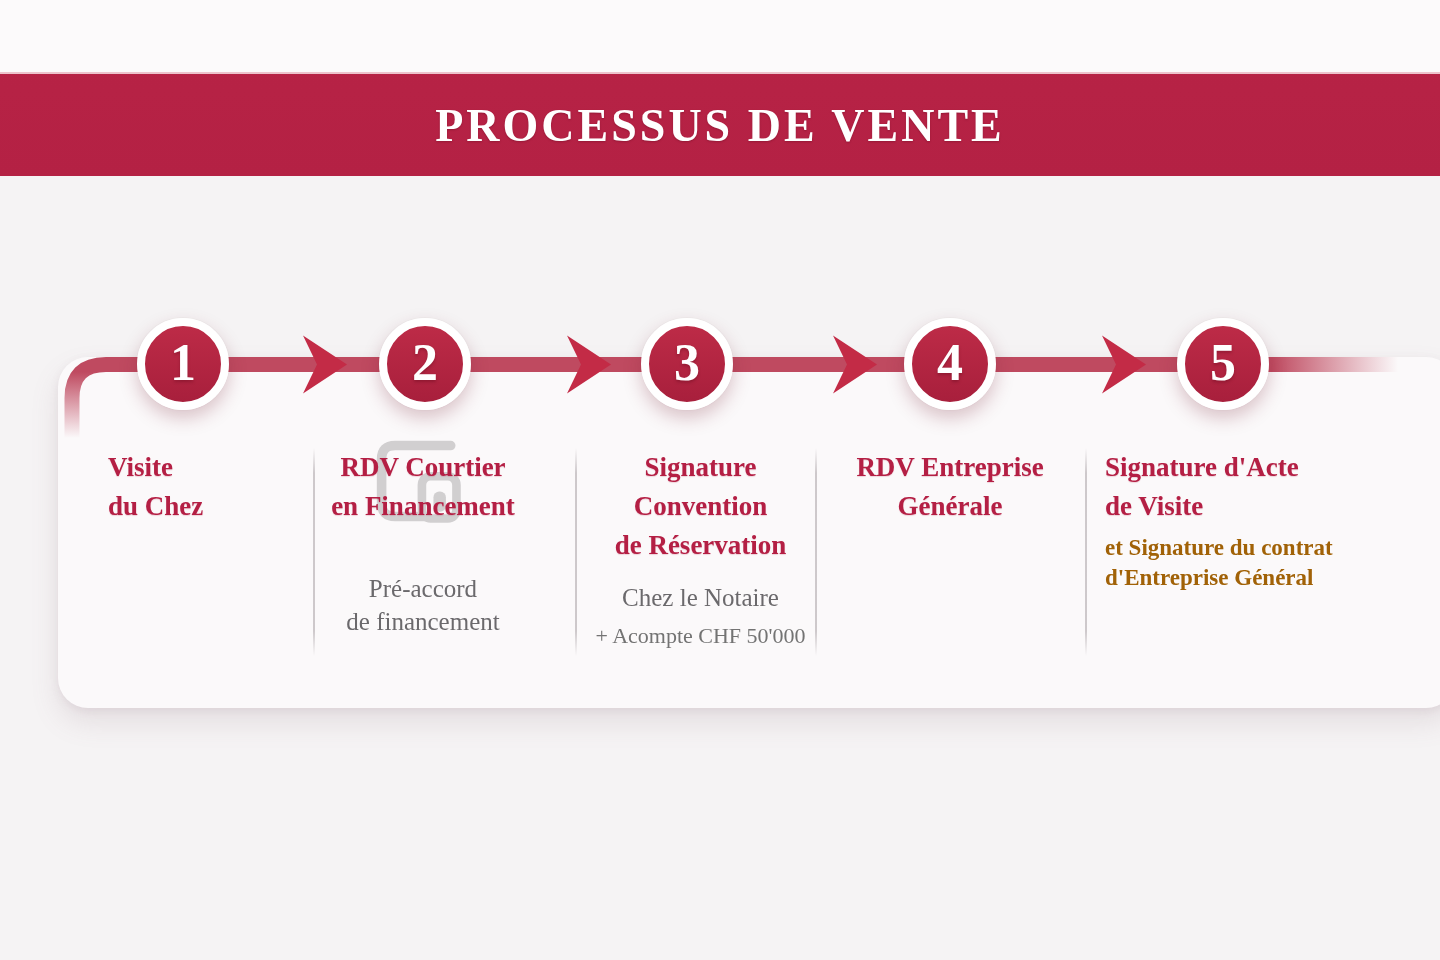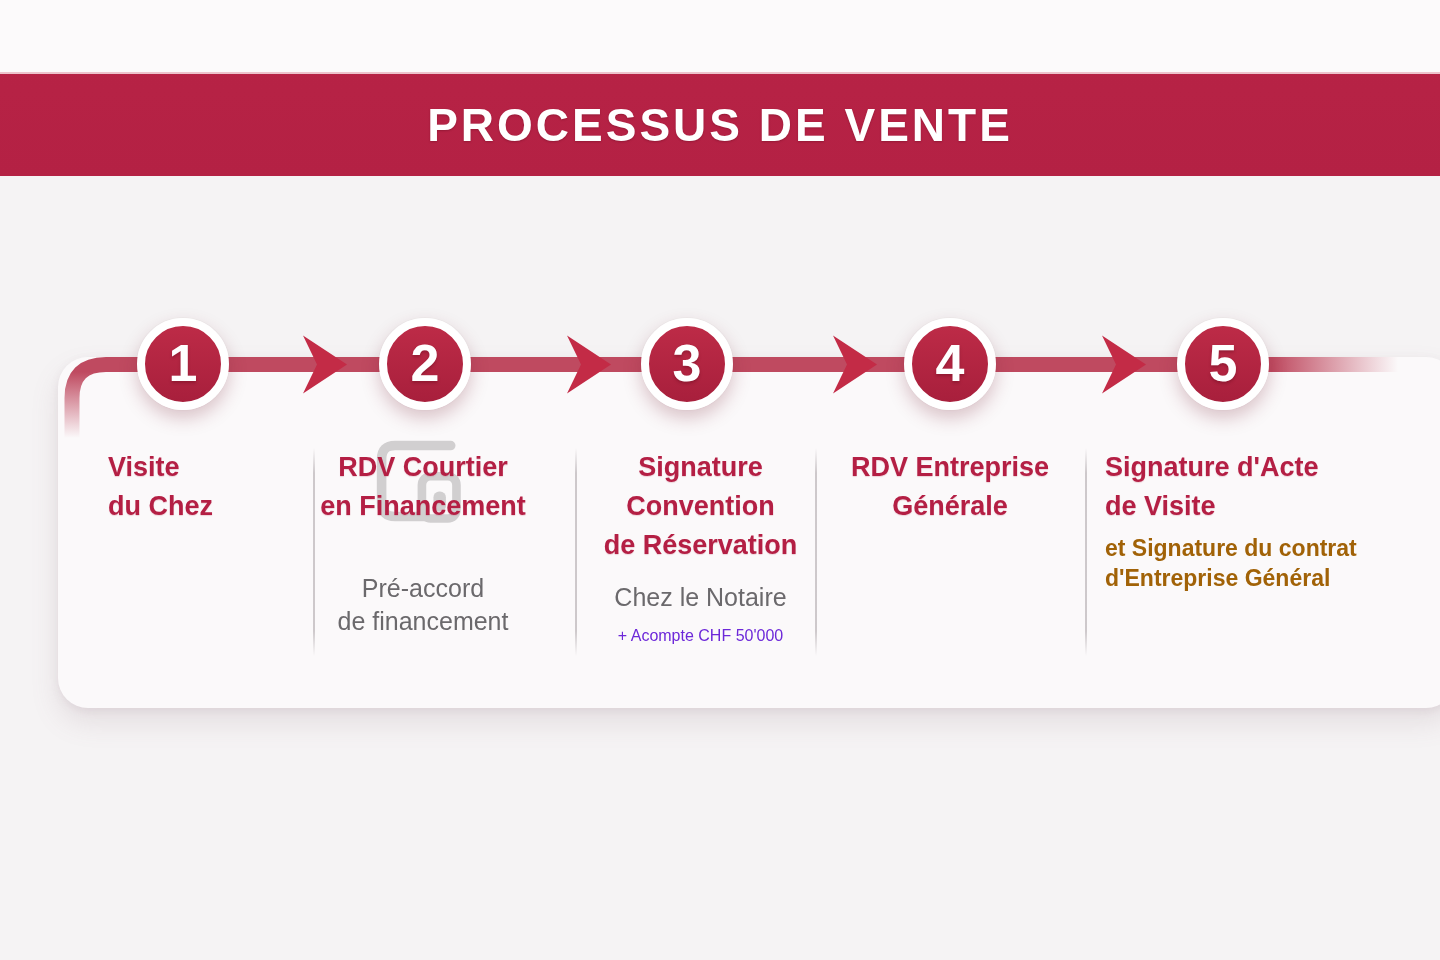--- a/index.html
+++ b/index.html
@@ -1,19 +1,19 @@
 <!DOCTYPE html>
 <html><head>
 <meta charset="utf-8">
 <style>
   html,body{margin:0;padding:0;background:#e8e6e7;}
   .page{
     position:relative;width:1440px;height:960px;overflow:hidden;
     background:#f5f3f4;
-    font-family:Liberation Sans, sans-serif;
+    font-family:Liberation Serif, serif;
   }
   .top-strip{
     position:absolute;left:0;top:0;width:1440px;height:72px;
     background:#fcfafb;
   }
   .banner{
     position:absolute;left:0;top:72px;width:1440px;height:104px;
     background:linear-gradient(180deg,#b8234698 0%,#b42144 100%);
     background-color:#b42144;
     border-top:2px solid #edc3cc;
@@ -47,21 +47,21 @@
     position:absolute;top:448px;height:208px;width:2px;
     background:linear-gradient(180deg,rgba(190,184,187,.0),rgba(190,184,187,.75) 12%,rgba(190,184,187,.75) 88%,rgba(190,184,187,0));
   }
   .watermark{position:absolute;left:372px;top:434px;width:96px;height:96px;opacity:.38;}
   .step-text{position:absolute;top:448px;}
   .step-title{
     color:#b41f44;font-size:27px;font-weight:700;line-height:39px;
     text-shadow:0 1px 1px rgba(180,31,68,.18);
   }
   .step-detail{color:#6b696c;font-size:25px;font-weight:400;line-height:33px;}
-  .step-note{color:#6d28d9;font-size:16px;font-weight:400;line-height:30px;}
+  .step-note{color:#737373;font-size:22px;font-weight:400;line-height:30px;}
   .step-sub-strong{color:#a16207;font-size:23px;font-weight:700;line-height:30px;}
   .t-center{text-align:center;}
   .t-left{text-align:left;}
   .line{display:block;}
   .col1{left:108px;width:200px;}
   .col2{left:313px;width:220px;}
   .col2 .step-detail{margin-top:46px;}
   .col3{left:577px;width:247px;}
   .col3 .step-detail{margin-top:16px;}
   .col3 .step-note{margin-top:7px;}

